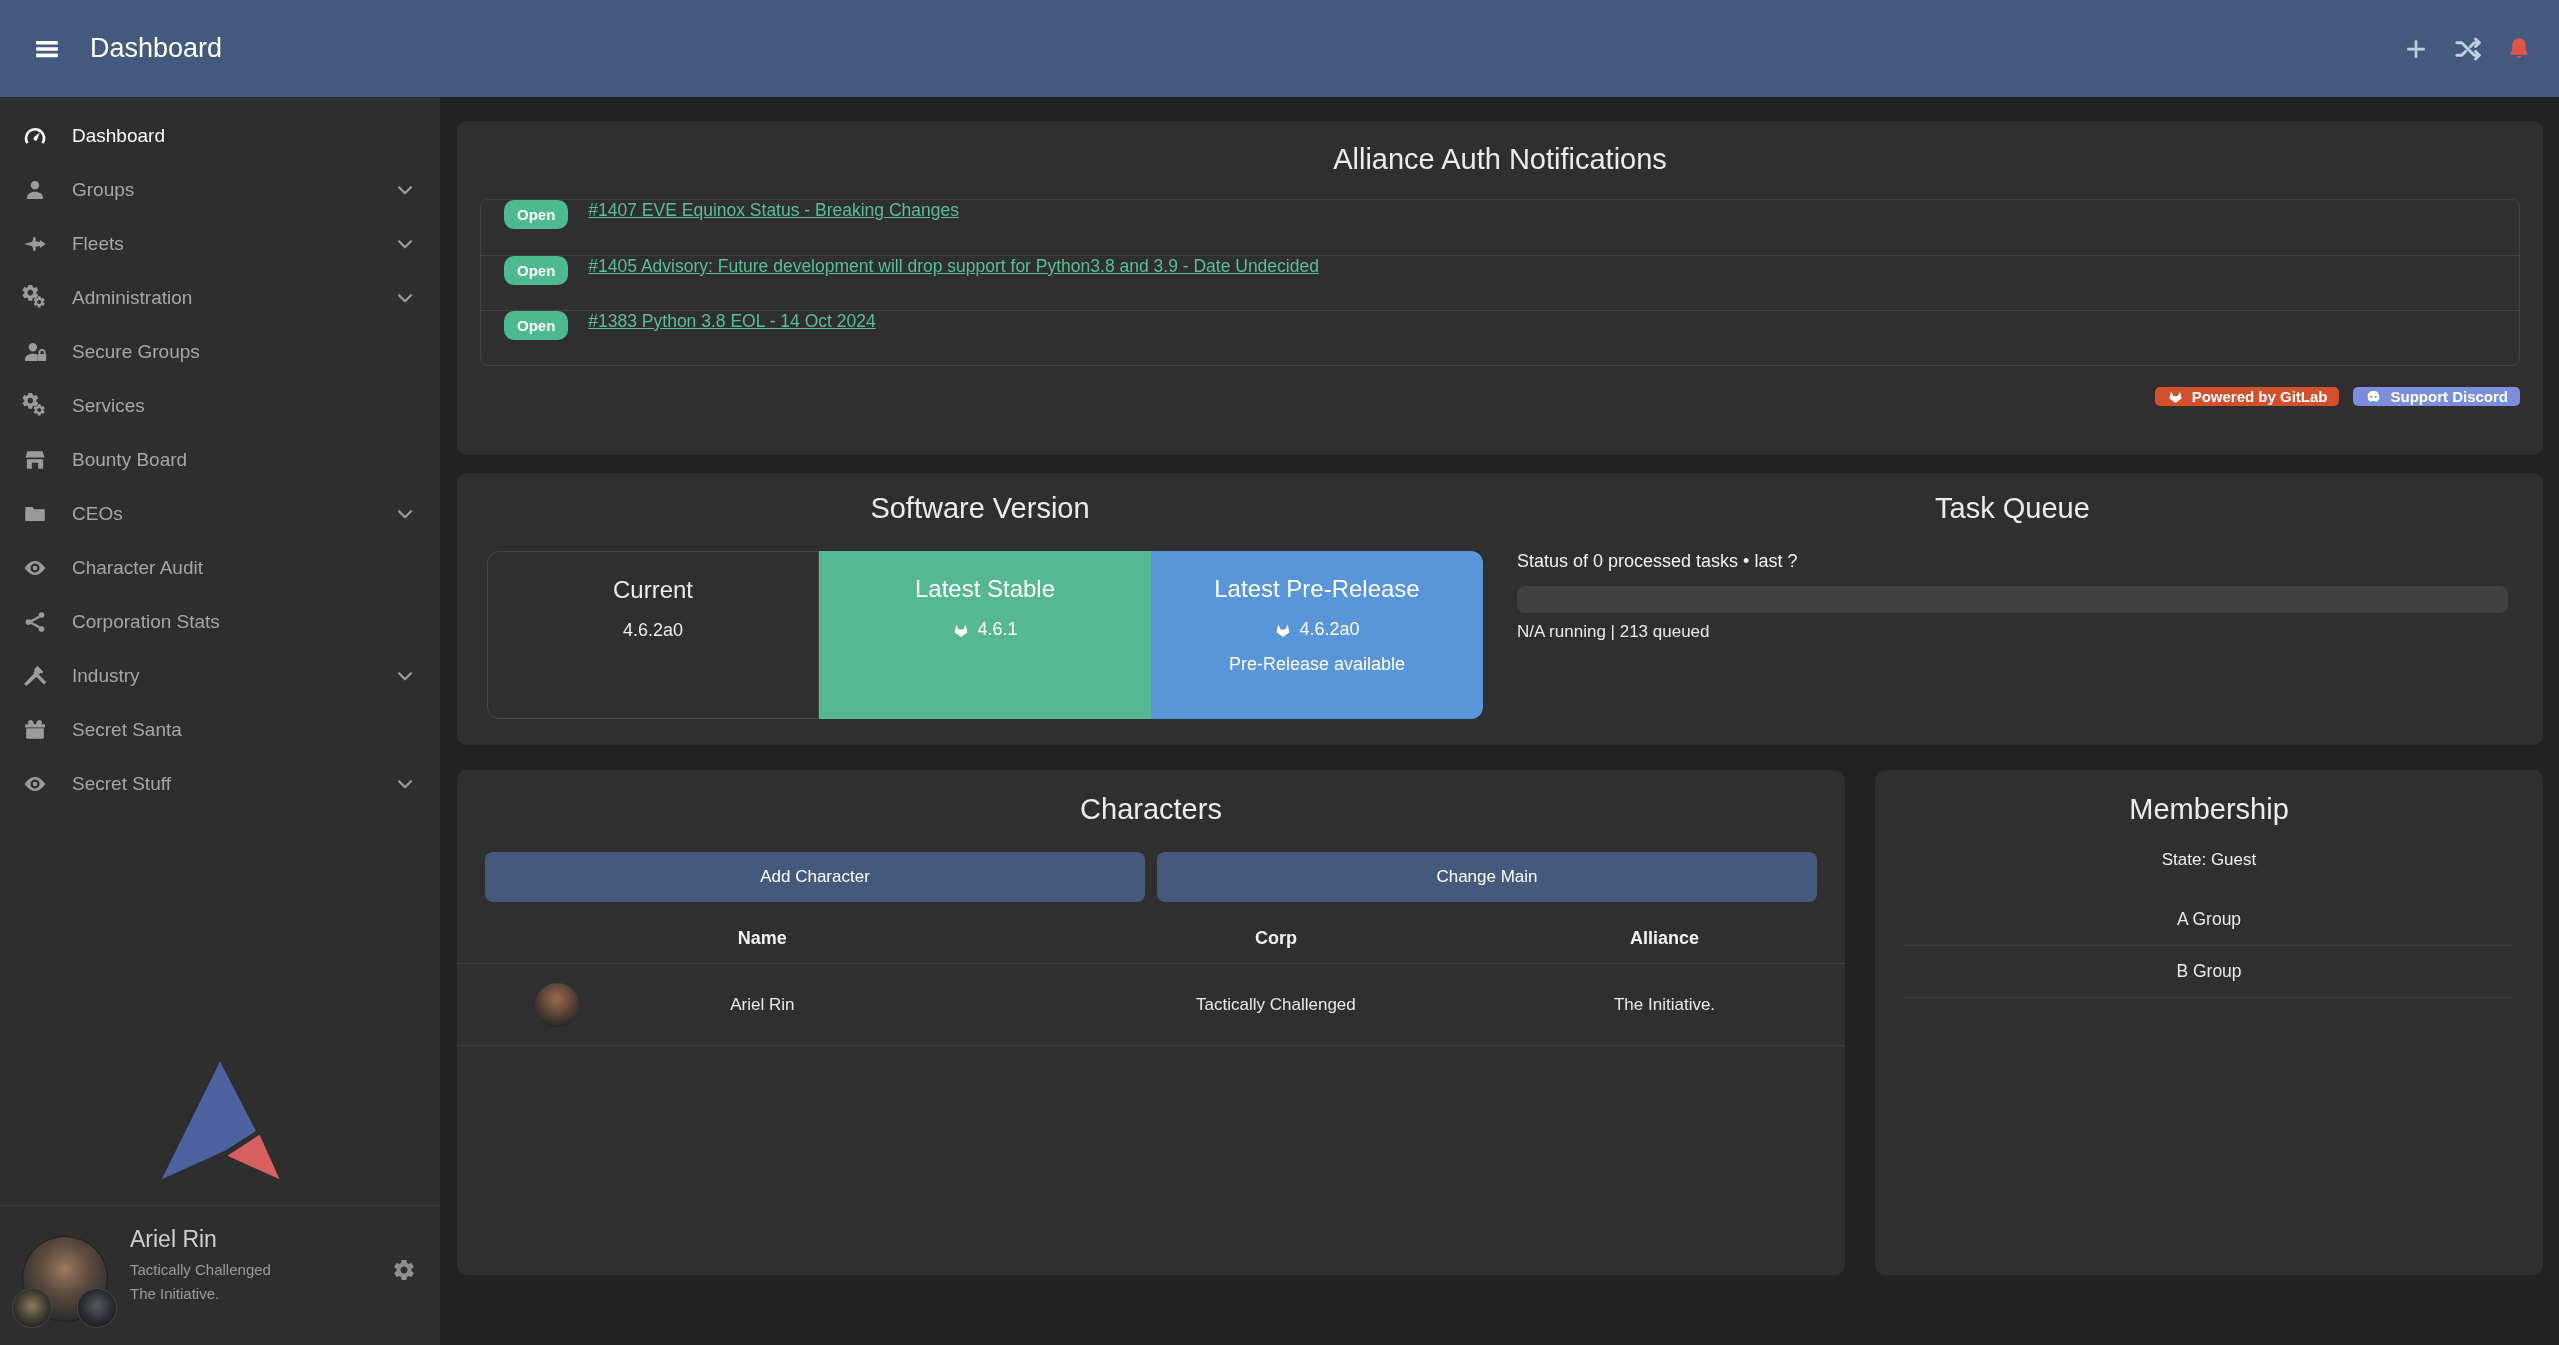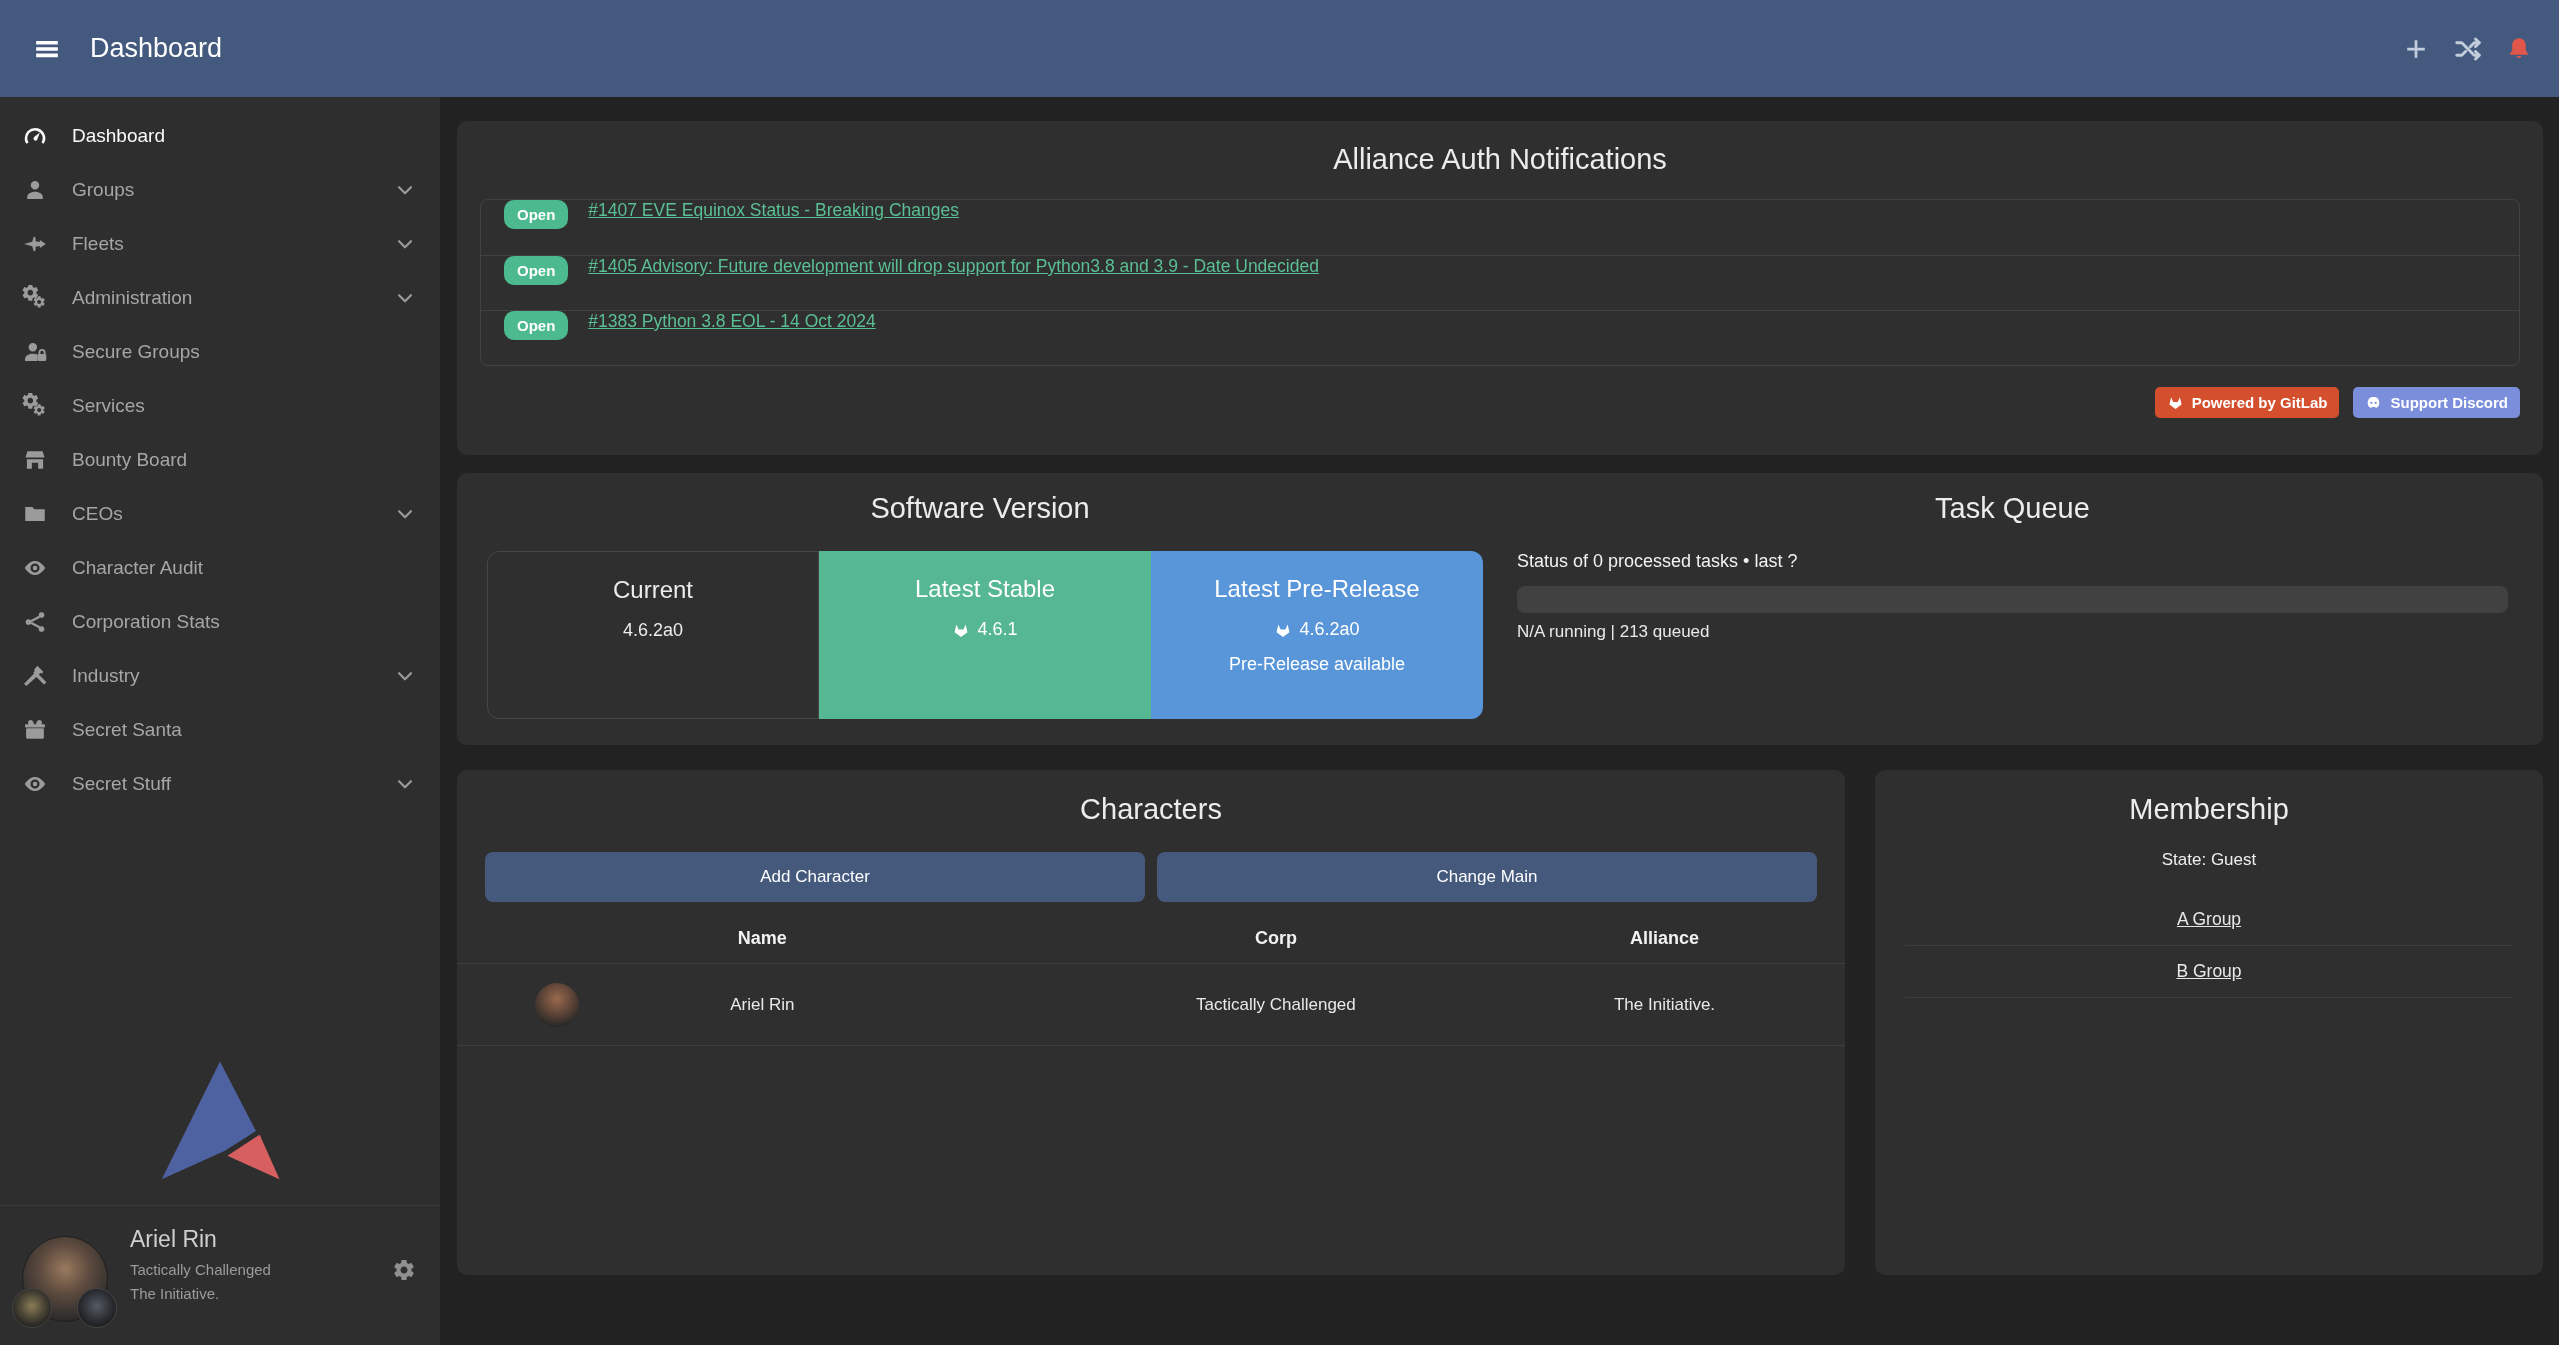--- a/index.html
+++ b/index.html
@@ -58,21 +58,21 @@
   
   #panel-notifications { height:334px; margin-bottom:18px; padding-top:21px; }
   .notif-list { margin:23px 23px 0; border:1px solid #424242; border-radius:8px; }
   .notif-row { height:55px; display:flex; align-items:flex-start; padding:0 23px; }
   .notif-row + .notif-row { border-top:1px solid #424242; }
   .open-badge { background:#4db98e; color:#fff; font-size:15px; font-weight:700;
     padding:7px 13px; border-radius:10px; line-height:1; }
   .notif-link { margin-left:20px; color:#5abf93; font-size:17.5px; text-decoration:underline; cursor:pointer; }
   .notif-foot { display:flex; justify-content:flex-end; gap:14px; margin:21px 23px 0; }
   .ext-badge { display:flex; align-items:center; gap:8px; color:#fff; font-weight:700;
-    font-size:15px; height:31px; padding:0 12px; border-radius:5px; cursor:pointer; }
+    font-size:15px; height:19px; padding:0 12px; border-radius:5px; cursor:pointer; }
   .ext-badge .ic { width:17px; height:17px; color:#fff; }
   .ext-badge.gitlab { background:#d34f2d; }
   .ext-badge.discord { background:#7b8edb; }
 
   
   #panel-sv { height:272px; margin-bottom:25px; display:flex; padding-top:18px; }
   .sv-left { width:1046px; }
   .sv-cols { display:flex; margin:26px 0 0 30px; width:996px; }
   .sv-col { width:332px; height:168px; text-align:center; padding-top:24px; color:#ececec; }
   .sv-col.current { border:1px solid #464646; border-radius:12px 0 0 12px; }
@@ -95,21 +95,21 @@
     color:#fff; font-size:17px; font-family:inherit; cursor:pointer; }
   .char-table { margin-top:26px; }
   .char-head { display:grid; grid-template-columns:44% 30% 26%; font-weight:700;
     font-size:18px; text-align:center; padding-bottom:14px; border-bottom:1px solid #3e3e3e; color:#f2f2f2; }
   .char-row { display:grid; grid-template-columns:44% 30% 26%; align-items:center;
     height:82px; font-size:17px; text-align:center; border-bottom:1px solid #3e3e3e; position:relative; color:#e9e9e9; }
   .char-avatar { position:absolute; left:78px; top:19px; width:44px; height:44px; border-radius:50%;
     background:radial-gradient(circle at 50% 36%, #9a6a4e 0%, #66493a 38%, #272727 78%); }
   #panel-membership { flex:1; height:505px; padding-top:22px; }
   .mem-state { text-align:center; margin-top:24px; font-size:17px; color:#f0f0f0; }
-  .mem-list { margin:24px 30px 0;text-decoration:underline; }
+  .mem-list { margin:24px 30px 0; }
   .mem-item { text-align:center; padding:15px 0; font-size:17.5px; border-bottom:1px solid #3e3e3e; color:#e9e9e9; }
 </style>
 </head>
 <body>
 
 <svg width="0" height="0" style="position:absolute" aria-hidden="true">
   <defs>
     <path id="p-gear" d="M19.43 12.98c.04-.32.07-.64.07-.98s-.03-.66-.07-.98l2.11-1.65c.19-.15.24-.42.12-.64l-2-3.46c-.12-.22-.39-.3-.61-.22l-2.49 1c-.52-.4-1.08-.73-1.69-.98l-.38-2.65C14.46 2.18 14.25 2 14 2h-4c-.25 0-.46.18-.49.42l-.38 2.65c-.61.25-1.17.59-1.69.98l-2.49-1c-.23-.09-.49 0-.61.22l-2 3.46c-.13.22-.07.49.12.64l2.11 1.65c-.04.32-.07.65-.07.98s.03.66.07.98l-2.11 1.65c-.19.15-.24.42-.12.64l2 3.46c.12.22.39.3.61.22l2.49-1c.52.4 1.08.73 1.69.98l.38 2.65c.03.24.24.42.49.42h4c.25 0 .46-.18.49-.42l.38-2.65c.61-.25 1.17-.59 1.69-.98l2.49 1c.23.09.49 0 .61-.22l2-3.46c.12-.22.07-.49-.12-.64l-2.11-1.65zM12 15.5c-1.93 0-3.5-1.57-3.5-3.5s1.57-3.5 3.5-3.5 3.5 1.57 3.5 3.5-1.57 3.5-3.5 3.5z"></path>
     <symbol id="i-menu" viewBox="0 0 24 24">
         <path fill="currentColor" d="M2 4.5h20v3.4H2zM2 10.3h20v3.4H2zM2 16.1h20v3.4H2z"></path>

